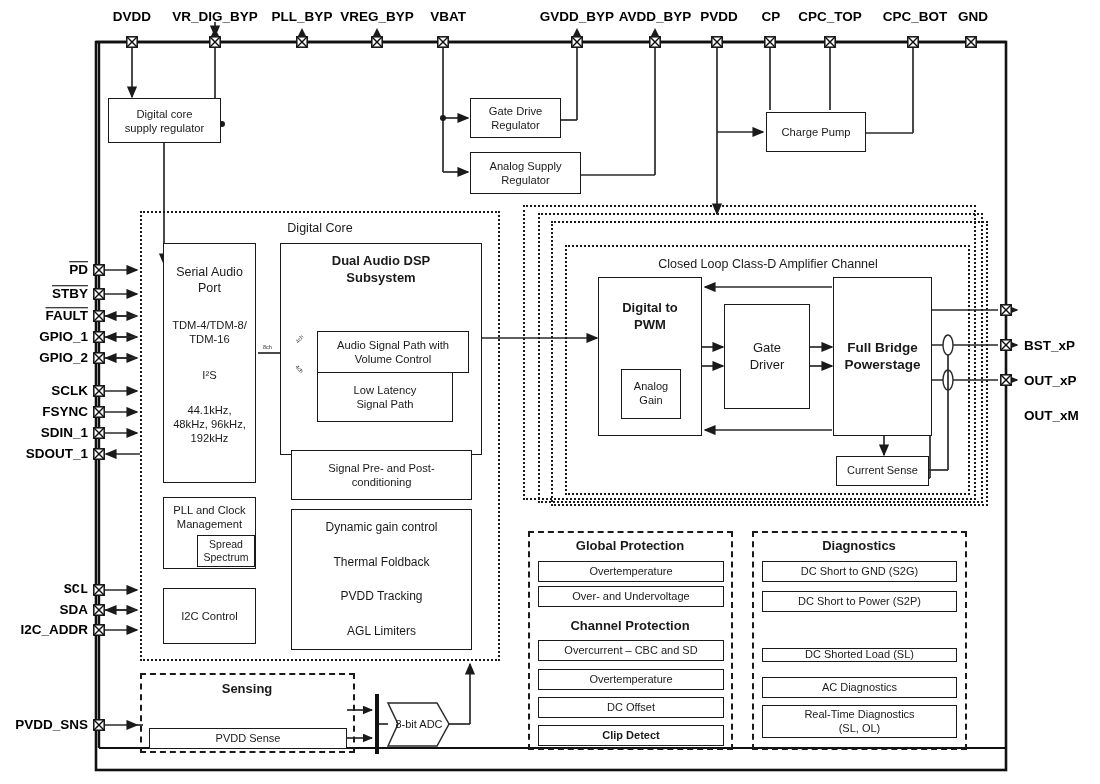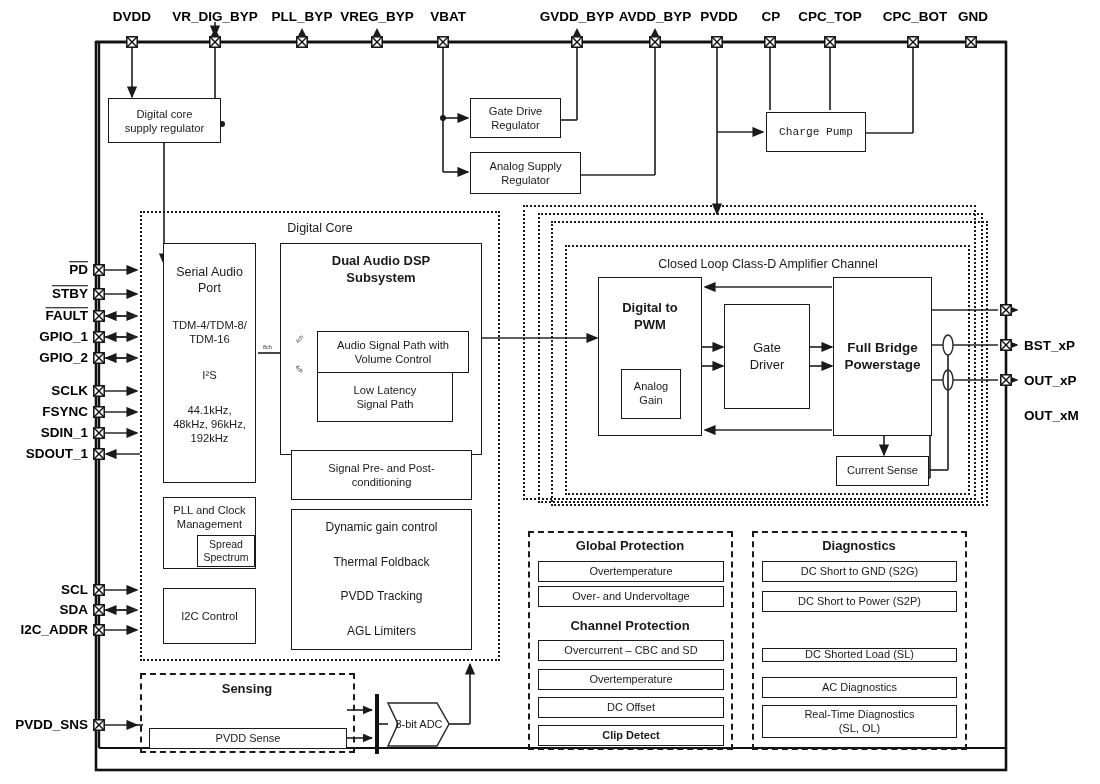--- a/index.html
+++ b/index.html
@@ -275,21 +275,21 @@
 
   <div class="lbl lbl-left" style="right:1012px; top:270px;"><span class="ovl">PD</span></div>
   <div class="lbl lbl-left" style="right:1012px; top:294px;"><span class="ovl">STBY</span></div>
   <div class="lbl lbl-left" style="right:1012px; top:316px;"><span class="ovl">FAULT</span></div>
   <div class="lbl lbl-left" style="right:1012px; top:337px;">GPIO_1</div>
   <div class="lbl lbl-left" style="right:1012px; top:358px;">GPIO_2</div>
   <div class="lbl lbl-left" style="right:1012px; top:391px;">SCLK</div>
   <div class="lbl lbl-left" style="right:1012px; top:412px;">FSYNC</div>
   <div class="lbl lbl-left" style="right:1012px; top:433px;">SDIN_1</div>
   <div class="lbl lbl-left" style="right:1012px; top:454px;">SDOUT_1</div>
-  <div class="lbl lbl-left" style="right:1012px; top:590px;">SCL</div>
+  <div class="lbl lbl-left" style="right:1012px; top:590px;font-family:Liberation Mono, monospace;">SCL</div>
   <div class="lbl lbl-left" style="right:1012px; top:610px;">SDA</div>
   <div class="lbl lbl-left" style="right:1012px; top:630px;">I2C_ADDR</div>
   <div class="lbl lbl-left" style="right:1012px; top:725px;">PVDD_SNS</div>
 
   <div class="lbl lbl-right" style="left:1024px; top:310px;">BST_xP</div>
   <div class="lbl lbl-right" style="left:1024px; top:345px;">OUT_xP</div>
   <div class="lbl lbl-right" style="left:1024px; top:380px;">OUT_xM</div>
 
   <div class="box" style="left:108px; top:98px; width:113px; height:45px;">
     <span style="white-space:pre-line;">Digital core
@@ -299,21 +299,21 @@
   <div class="box" style="left:470px; top:98px; width:91px; height:40px;">
     <span style="white-space:pre-line;">Gate Drive
 Regulator</span>
   </div>
 
   <div class="box" style="left:470px; top:152px; width:111px; height:42px;">
     <span style="white-space:pre-line;">Analog Supply
 Regulator</span>
   </div>
 
-  <div class="box" style="left:766px; top:112px; width:100px; height:40px;font-family:Liberation Mono, monospace;">
+  <div class="box" style="left:766px; top:112px; width:100px; height:40px;">
     <span style="white-space:pre-line;">Charge Pump</span>
   </div>
 
   <div class="dotbox" style="left:140px; top:211px; width:360px; height:450px;"></div>
   <div class="cap" style="left:320px; top:221px;">Digital Core</div>
 
   <div class="box box-col" style="left:163px; top:243px; width:93px; height:240px; padding-top:10px; justify-content:space-around;">
     <span style="font-size:12.5px; white-space:pre-line;">Serial Audio
 Port</span>
     <span style="white-space:pre-line;">TDM-4/TDM-8/

